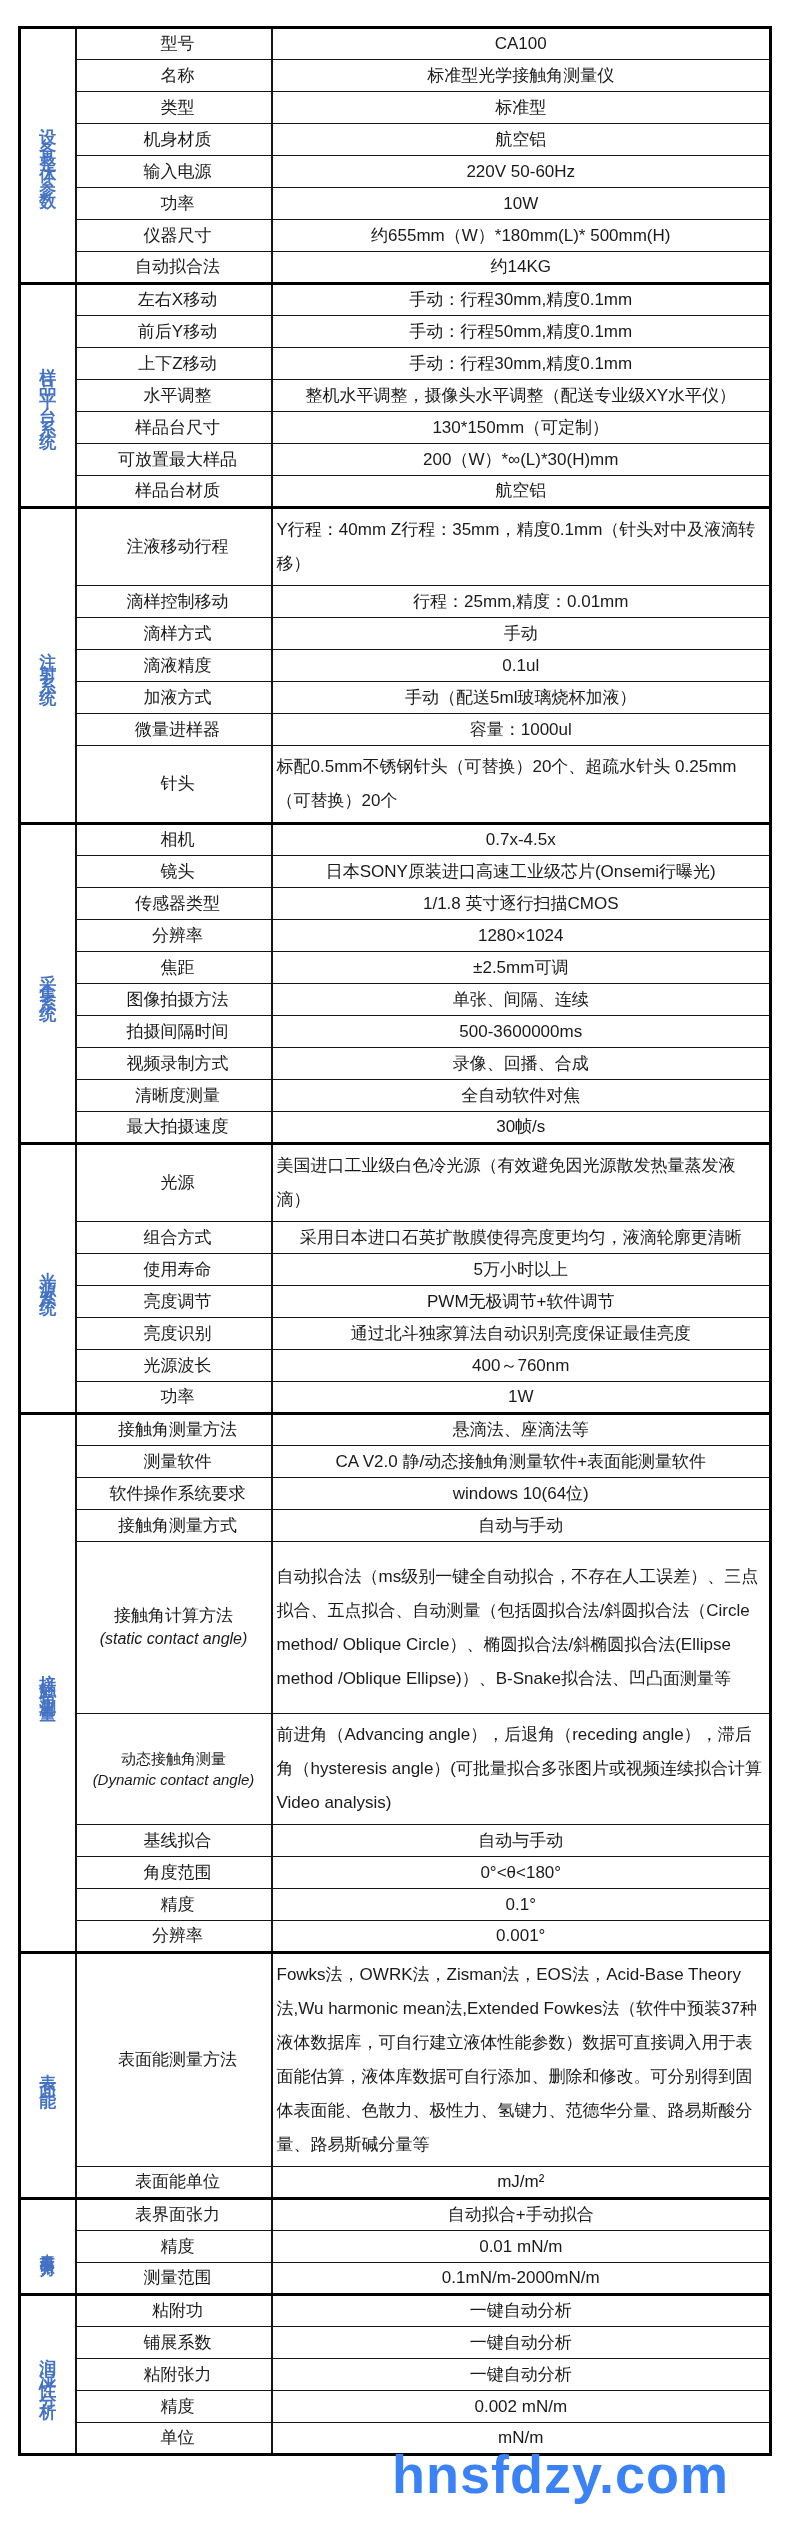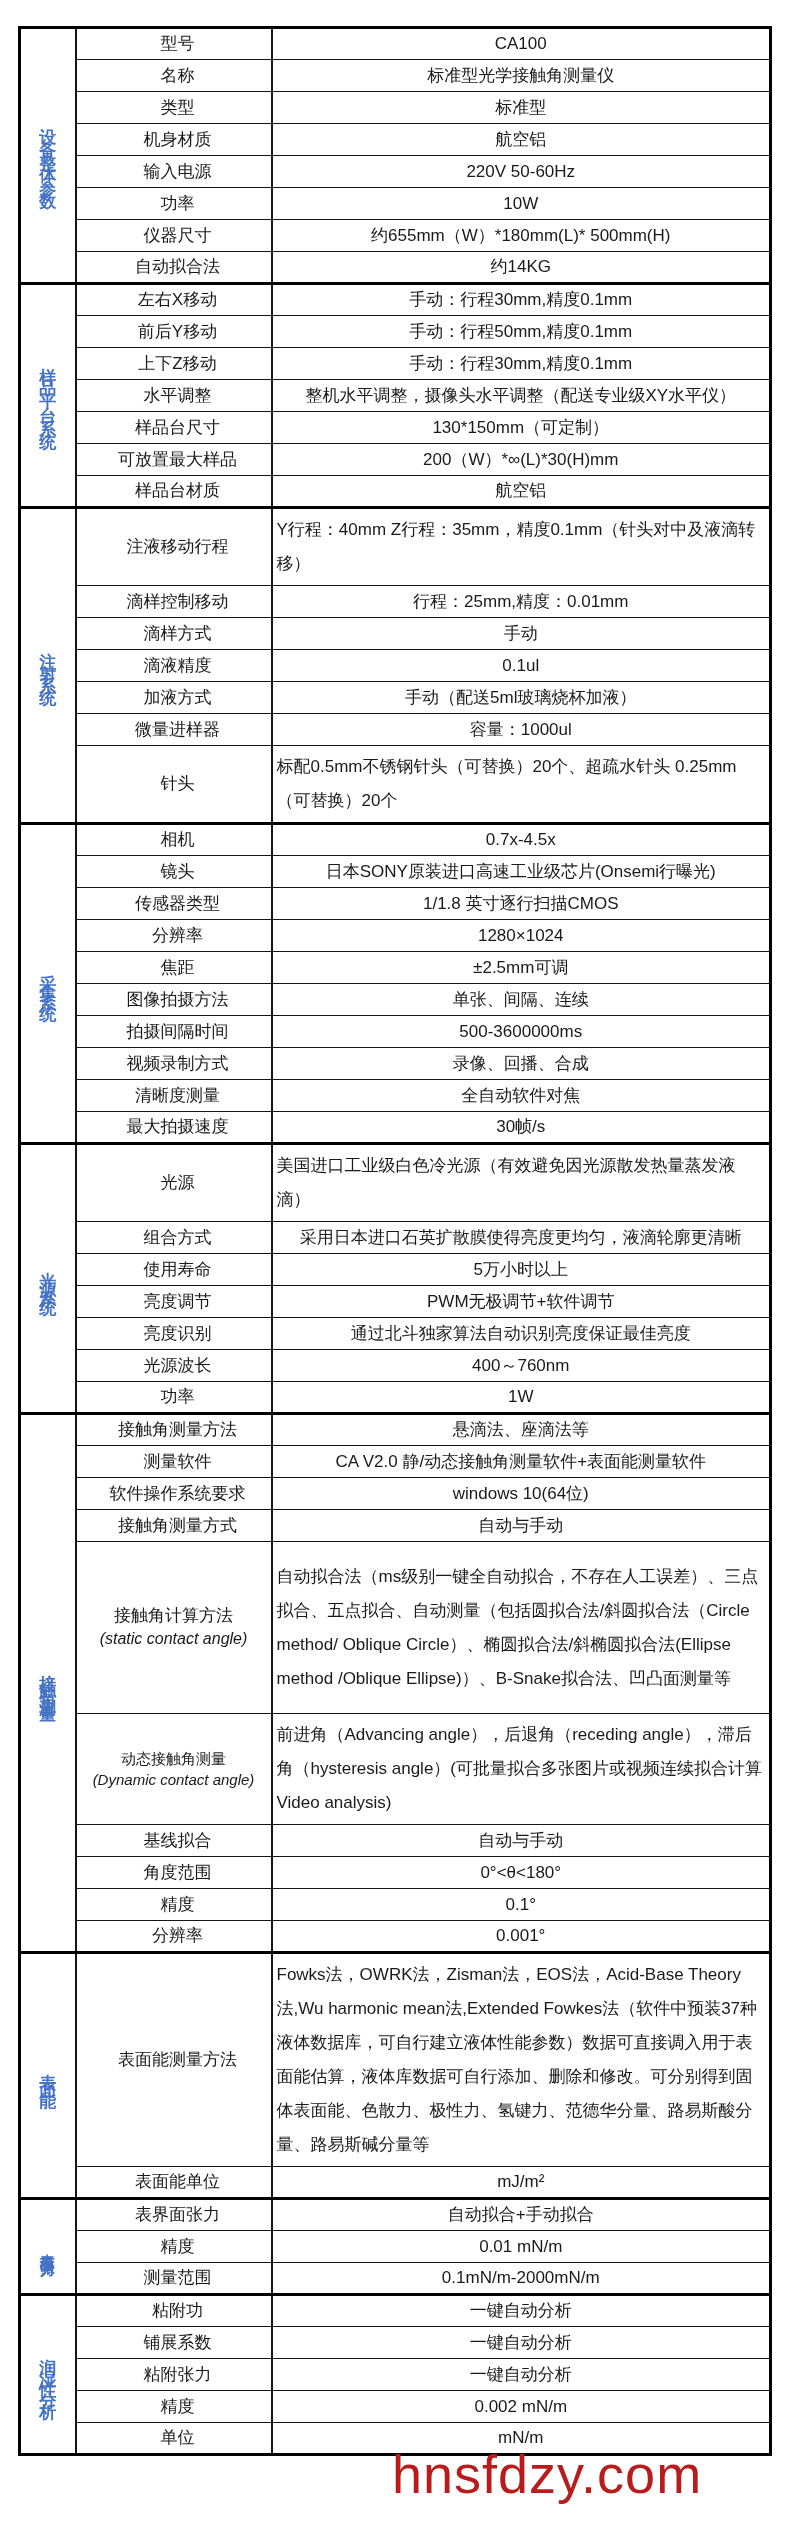--- a/index.html
+++ b/index.html
@@ -72,22 +72,22 @@
   }
   td.value.left{
     text-align:left;
     padding:4px 4px;
     line-height:34px;
   }
   .watermark{
     position:absolute;
     left:392px;top:2443px;
     font-size:54px;
-    font-weight:400;
-    color:#b91c1c;
+    font-weight:700;
+    color:#3b82f6;
     letter-spacing:1px;
     white-space:nowrap;
   }
 </style>
 </head>
 <body>
 
 <div class="page">
   <table class="spec">
     <colgroup>

